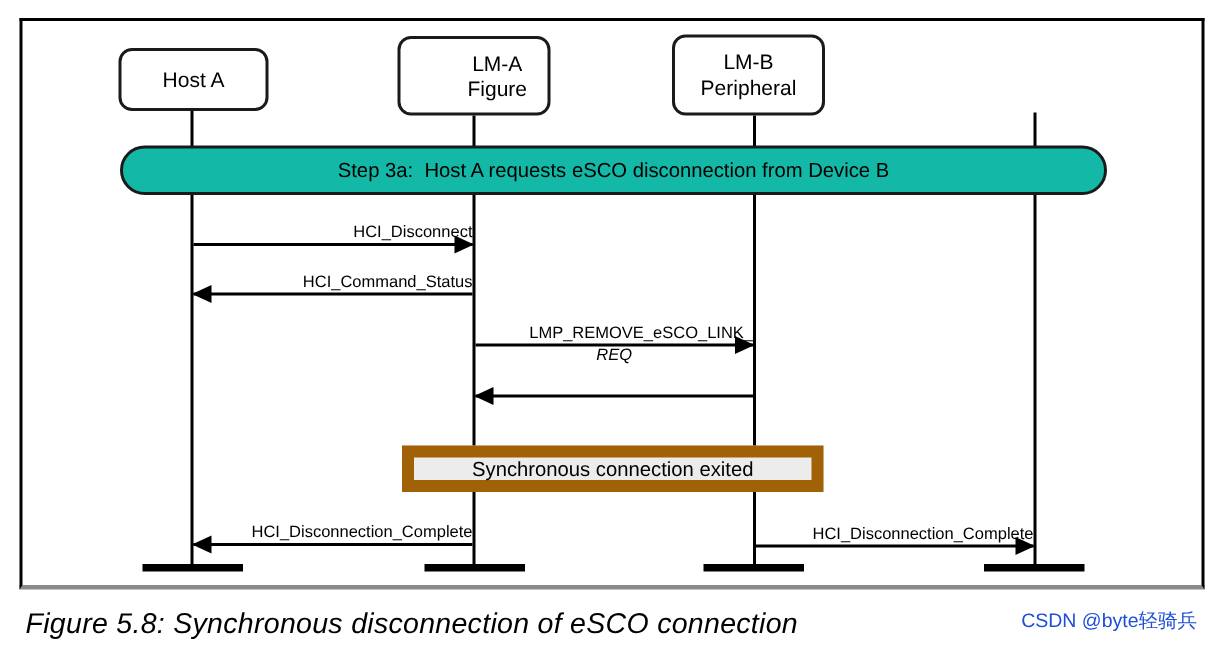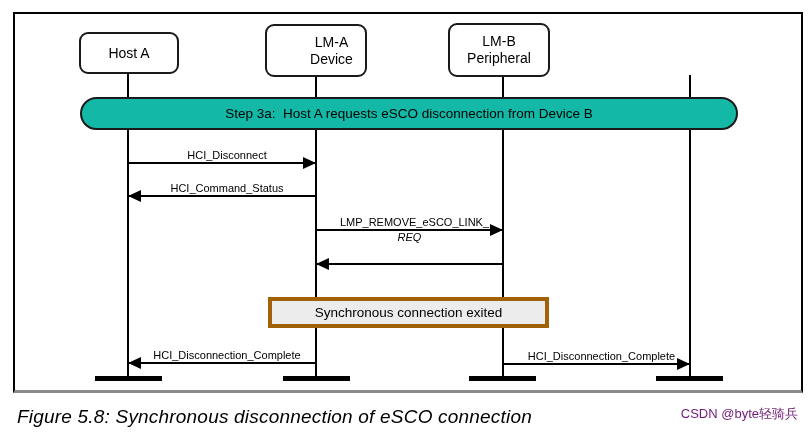--- a/index.html
+++ b/index.html
@@ -23,67 +23,67 @@
 
   .step-pill {
     position:absolute; left:80px; top:97px; width:658px; height:33px;
     background:#14b8a6; border:2px solid #1a1a1a; border-radius:17px;
     display:flex; align-items:center; justify-content:center;
     font-size:13.5px; white-space:pre; z-index:2;
   }
 
   .note-box {
     position:absolute; left:268px; top:297px; width:281px; height:31px;
-    background:#ececec; border:4px solid #a16207;
+    background:#ececec; border:8px solid #a16207;
     display:flex; align-items:center; justify-content:center;
     font-size:13.5px; z-index:2;
   }
 
   .msg { position:absolute; z-index:4; }
-  .msg-label { font-size:11px; line-height:13px; height:13px; text-align:center; white-space:nowrap;padding-left:10px; }
+  .msg-label { font-size:11px; line-height:13px; height:13px; text-align:right; white-space:nowrap;padding-left:10px; }
   .msg-label2 { font-size:11px; line-height:13px; height:13px; text-align:center; white-space:nowrap;font-style:italic; }
   .msg-line { position:relative; height:0; border-top:2px solid #000; }
   .msg-line.dir-right::after {
     content:""; position:absolute; right:-1px; top:-7px; width:0; height:0;
     border-left:13px solid #000; border-top:6px solid transparent; border-bottom:6px solid transparent;
   }
   .msg-line.dir-left::before {
     content:""; position:absolute; left:-1px; top:-7px; width:0; height:0;
     border-right:13px solid #000; border-top:6px solid transparent; border-bottom:6px solid transparent;
   }
 
   .term-bar { position:absolute; width:67px; height:5px; background:#000; z-index:3; }
 
   .caption {
     position:absolute; left:17px; top:406px; font-size:19px; font-style:italic;
     letter-spacing:0.2px; z-index:2;
   }
   .watermark {
-    position:absolute; right:9px; top:405px; font-size:13px; color:#701a75; z-index:2;
+    position:absolute; right:9px; top:405px; font-size:13px; color:#1d4ed8; z-index:2;
   }
 </style>
 </head>
 <body>
 
 <div class="stage">
 
   <div class="frame"></div>
 
   <div class="lifeline" style="left:127px; top:74px; height:304px;"></div>
   <div class="lifeline" style="left:315px; top:77px; height:301px;"></div>
   <div class="lifeline" style="left:502px; top:77px; height:301px;"></div>
   <div class="lifeline" style="left:689px; top:75px; height:303px;"></div>
 
   <div class="actor-box" style="left:79px; top:32px; width:100px; height:42px;">
     <span>Host A</span>
       <span></span>
   </div>
   <div class="actor-box" style="left:265px; top:24px; width:102px; height:53px;padding-left:31px;">
     <span>LM-A</span>
-      <span>Device</span>
+      <span>Figure</span>
   </div>
   <div class="actor-box" style="left:448px; top:23px; width:102px; height:54px;">
     <span>LM-B</span>
       <span>Peripheral</span>
   </div>
 
   <div class="step-pill">
     <span>Step 3a:  Host A requests eSCO disconnection from Device B</span>
   </div>
 

